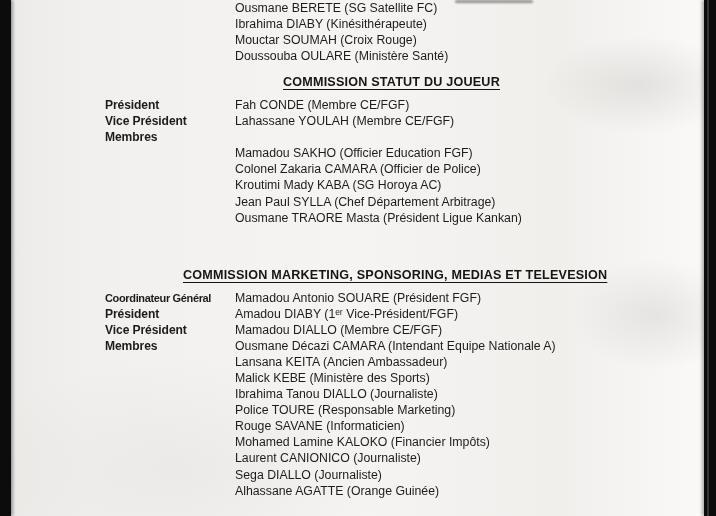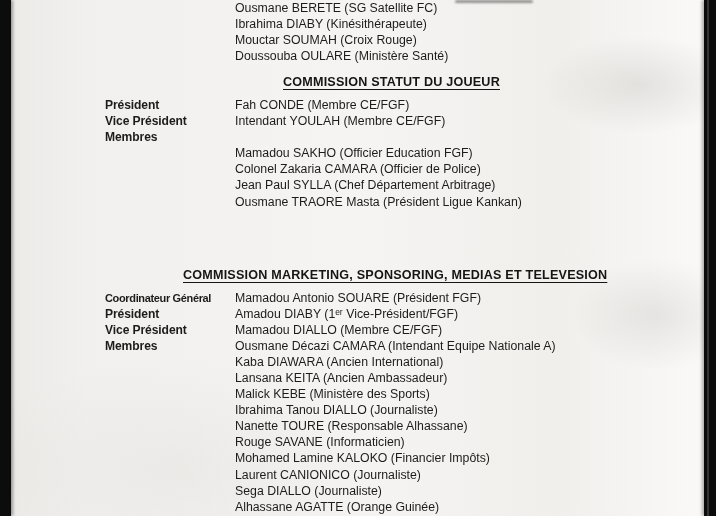--- a/index.html
+++ b/index.html
@@ -68,30 +68,33 @@
 
   <div class="heading" id="heading-1">COMMISSION STATUT DU JOUEUR</div>
 
   <div class="sec" id="sec-b">
       <div class="row">
         <span class="role">Président</span>
         <span class="name">Fah CONDE (Membre CE/FGF)</span>
       </div>
       <div class="row">
         <span class="role">Vice Président</span>
-        <span class="name">Intendant YOULAH (Membre CE/FGF)</span>
+        <span class="name">Lahassane YOULAH (Membre CE/FGF)</span>
       </div>
       <div class="row">
         <span class="role">Membres</span>
       </div>
       <div class="row">
         <span class="name">Mamadou SAKHO (Officier Education FGF)</span>
       </div>
       <div class="row">
         <span class="name">Colonel Zakaria CAMARA (Officier de Police)</span>
+      </div>
+      <div class="row">
+        <span class="name">Kroutimi Mady KABA (SG Horoya AC)</span>
       </div>
       <div class="row">
         <span class="name">Jean Paul SYLLA (Chef Département Arbitrage)</span>
       </div>
       <div class="row">
         <span class="name">Ousmane TRAORE Masta (Président Ligue Kankan)</span>
       </div>
     </div>
 
   <div class="heading" id="heading-2">COMMISSION MARKETING, SPONSORING, MEDIAS ET TELEVESION</div>
@@ -107,33 +110,30 @@
       </div>
       <div class="row">
         <span class="role">Vice Président</span>
         <span class="name">Mamadou DIALLO (Membre CE/FGF)</span>
       </div>
       <div class="row">
         <span class="role">Membres</span>
         <span class="name">Ousmane Décazi CAMARA (Intendant Equipe Nationale A)</span>
       </div>
       <div class="row">
-        <span class="name">Kaba DIAWARA (Ancien International)</span>
-      </div>
-      <div class="row">
         <span class="name">Lansana KEITA (Ancien Ambassadeur)</span>
       </div>
       <div class="row">
         <span class="name">Malick KEBE (Ministère des Sports)</span>
       </div>
       <div class="row">
         <span class="name">Ibrahima Tanou DIALLO (Journaliste)</span>
       </div>
       <div class="row">
-        <span class="name">Nanette TOURE (Responsable Alhassane)</span>
+        <span class="name">Police TOURE (Responsable Marketing)</span>
       </div>
       <div class="row">
         <span class="name">Rouge SAVANE (Informaticien)</span>
       </div>
       <div class="row">
         <span class="name">Mohamed Lamine KALOKO (Financier Impôts)</span>
       </div>
       <div class="row">
         <span class="name">Laurent CANIONICO (Journaliste)</span>
       </div>

